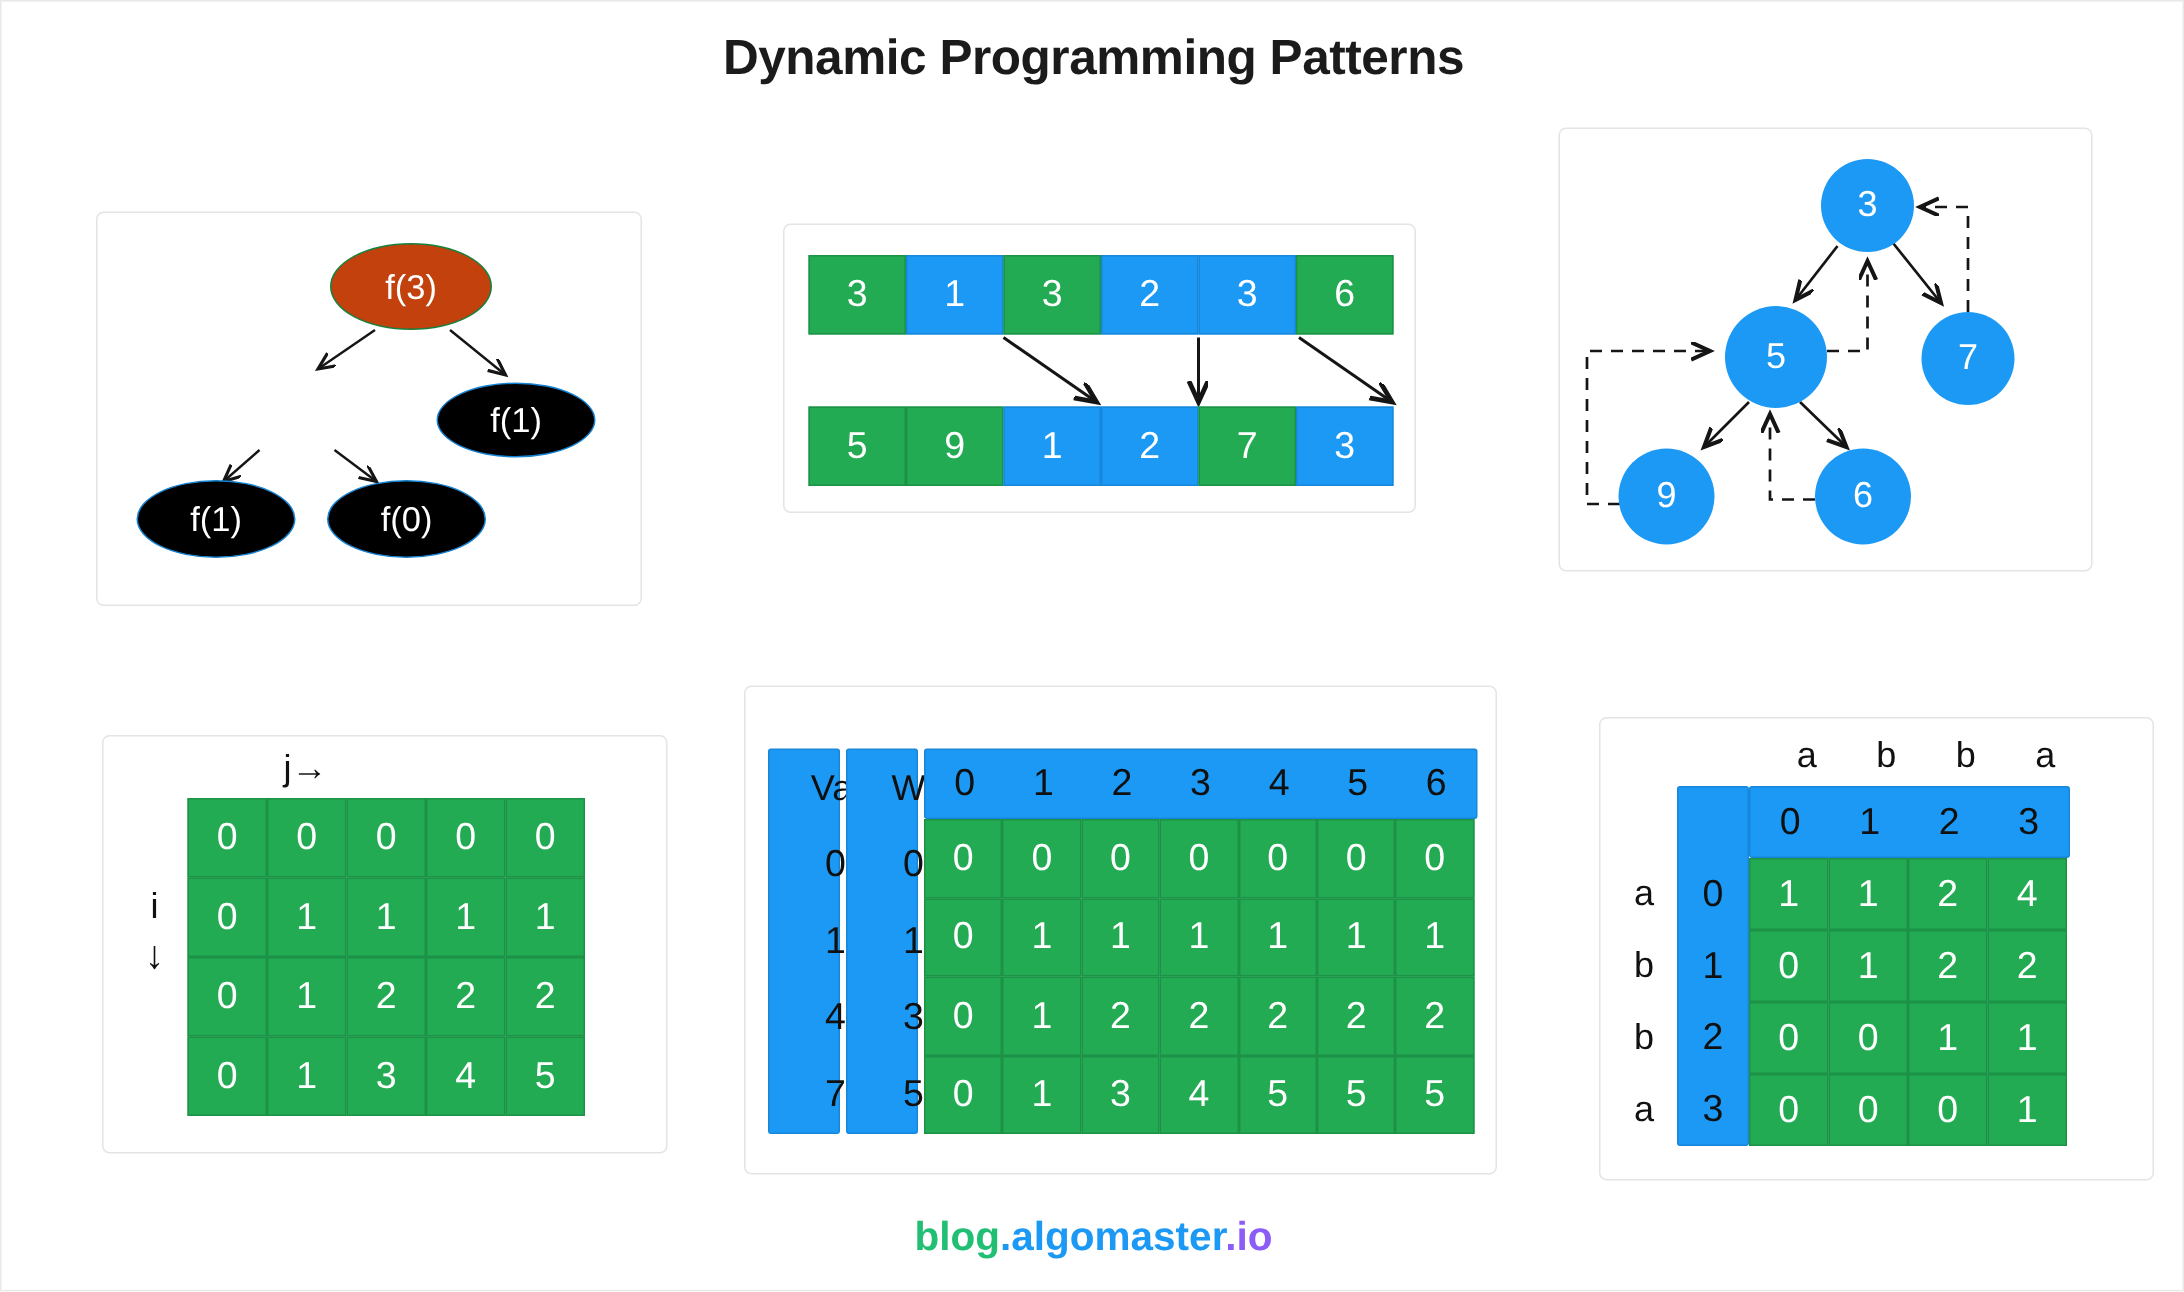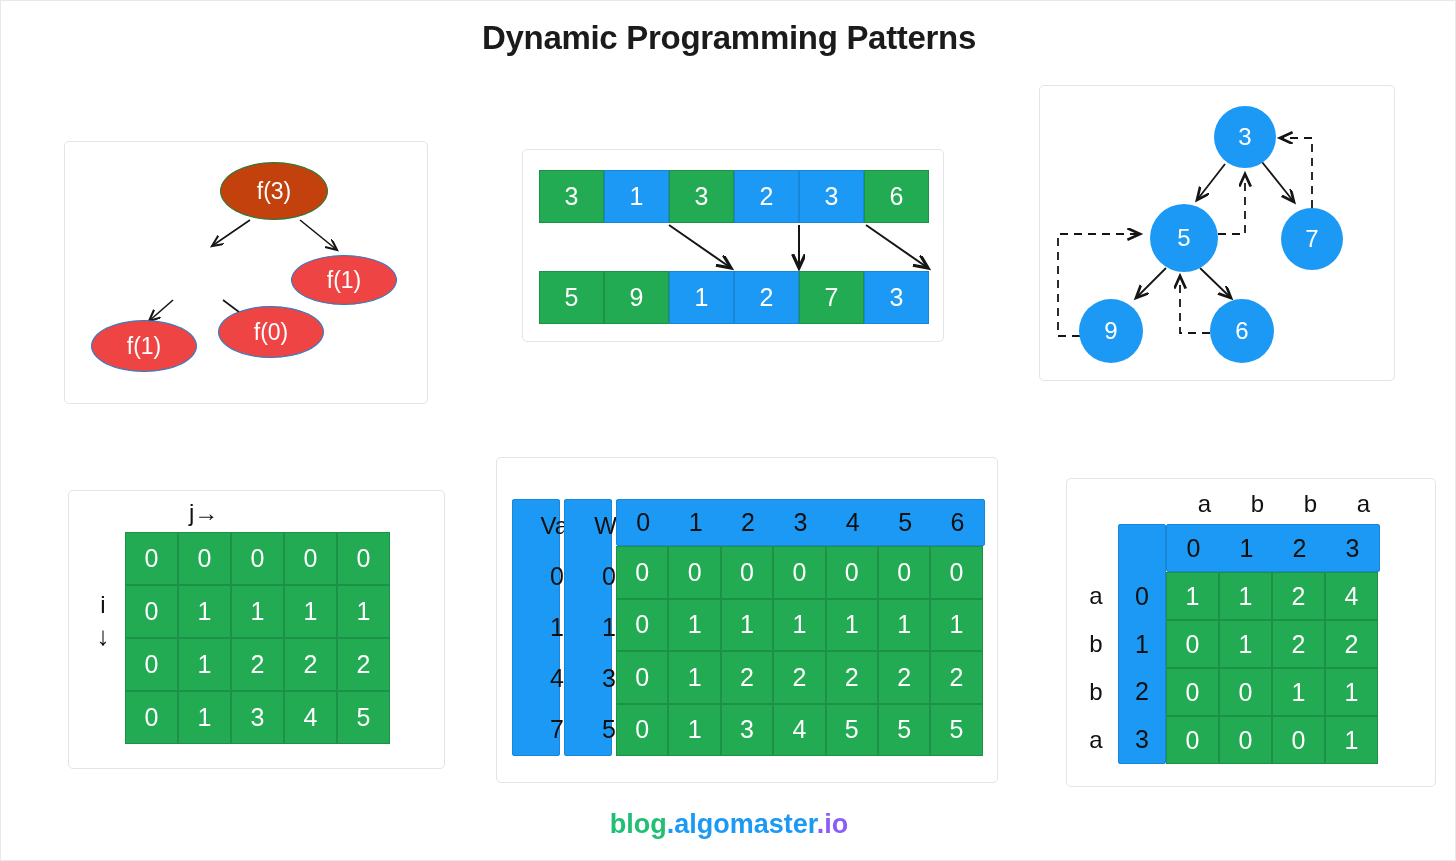--- a/index.html
+++ b/index.html
@@ -48,21 +48,21 @@
   #p-recursion { left: 63px; top: 140px; width: 364px; height: 263px; }
   .ellipse {
     position: absolute;
     display: flex; align-items: center; justify-content: center;
     border-radius: 50%;
     color: #ffffff;
     font-size: 23px;
     line-height: 1;
   }
   .ellipse.green { background: #c2410c; border: 1.6px solid #16803c; }
-  .ellipse.blue  { background: #ef4444; border: 1.6px solid #1683d2; }
+  .ellipse.blue  { background: #000000; border: 1.6px solid #1683d2; }
 
   
   #p-arrays { left: 521px; top: 148px; width: 422px; height: 193px; }
   .arr-row { position: absolute; display: flex; }
   .arr-cell { width: 65px; height: 53px; }
 
   
   #p-memo { left: 1038px; top: 84px; width: 356px; height: 296px; }
   .circ {
     position: absolute;
@@ -162,21 +162,21 @@
     </svg>
     <div class="ellipse green" style="left:155px;top:20px;width:108px;height:58px;">
         <span>f(3)</span>
       </div>
     <div class="ellipse blue" style="left:226px;top:113px;width:106px;height:50px;">
         <span>f(1)</span>
       </div>
     <div class="ellipse blue" style="left:26px;top:178px;width:106px;height:52px;">
         <span>f(1)</span>
       </div>
-    <div class="ellipse blue" style="left:153px;top:164px;width:106px;height:52px;">
+    <div class="ellipse blue" style="left:153px;top:178px;width:106px;height:52px;">
         <span>f(0)</span>
       </div>
   </div>
 
   <div class="panel" id="p-arrays">
     <div class="arr-row" id="arr-top" style="left:16px;top:20px;">
         <div class="cell arr-cell green">3</div>
         <div class="cell arr-cell blue">1</div>
         <div class="cell arr-cell green">3</div>
         <div class="cell arr-cell blue">2</div>

